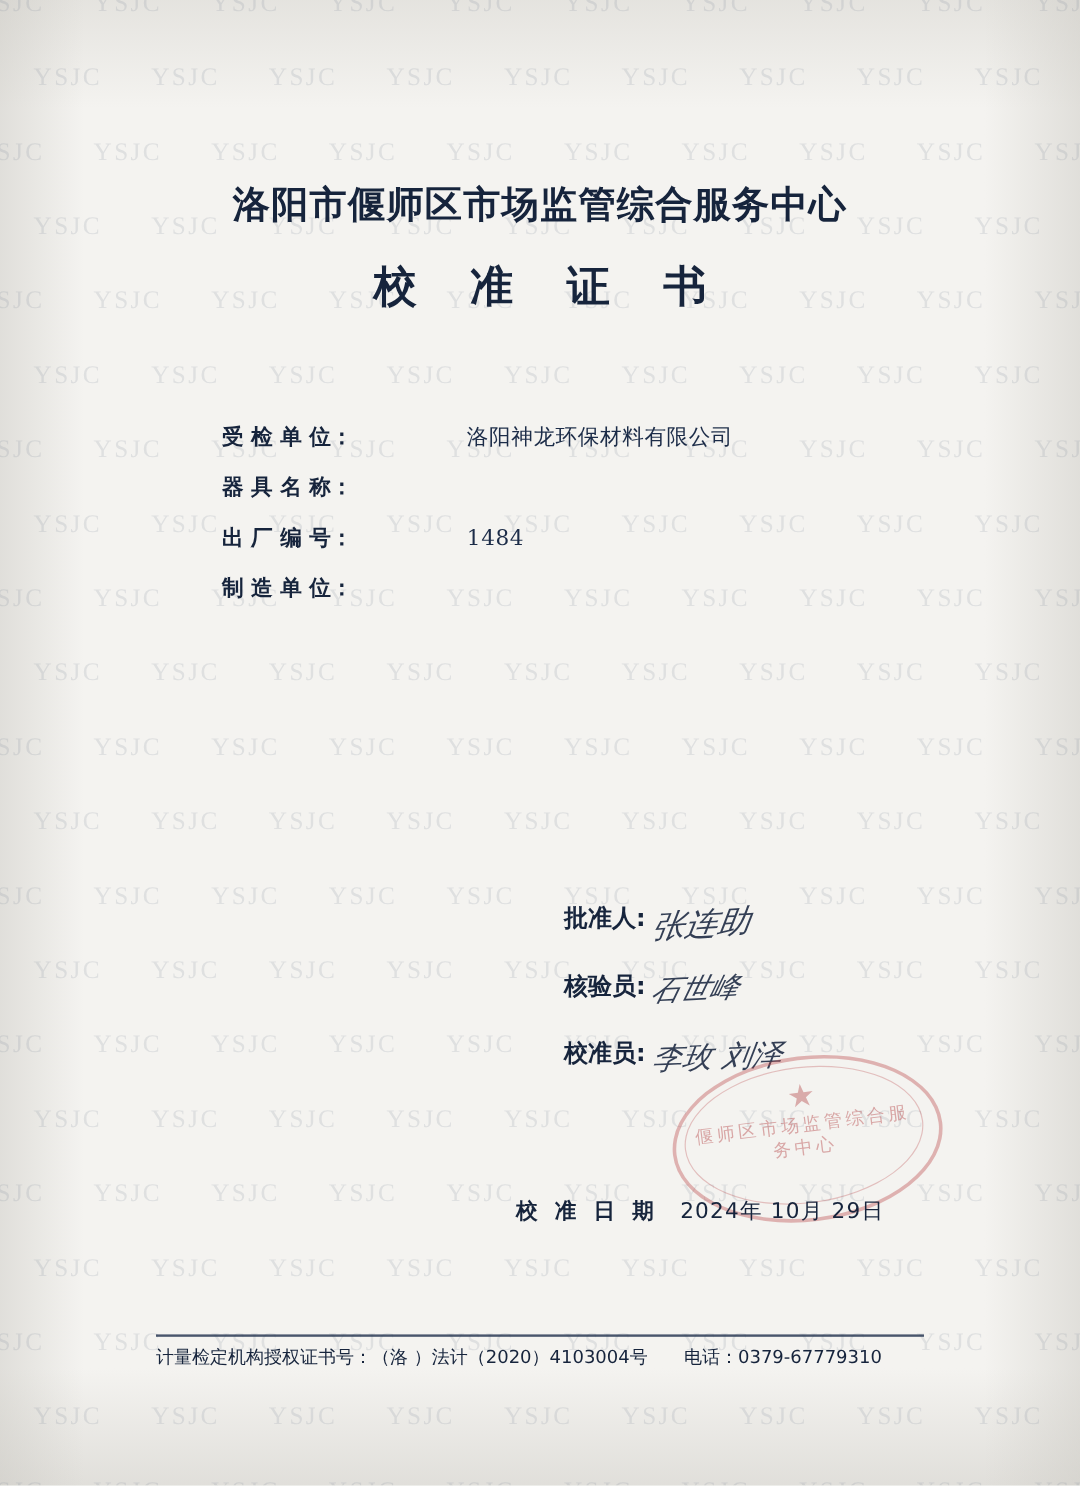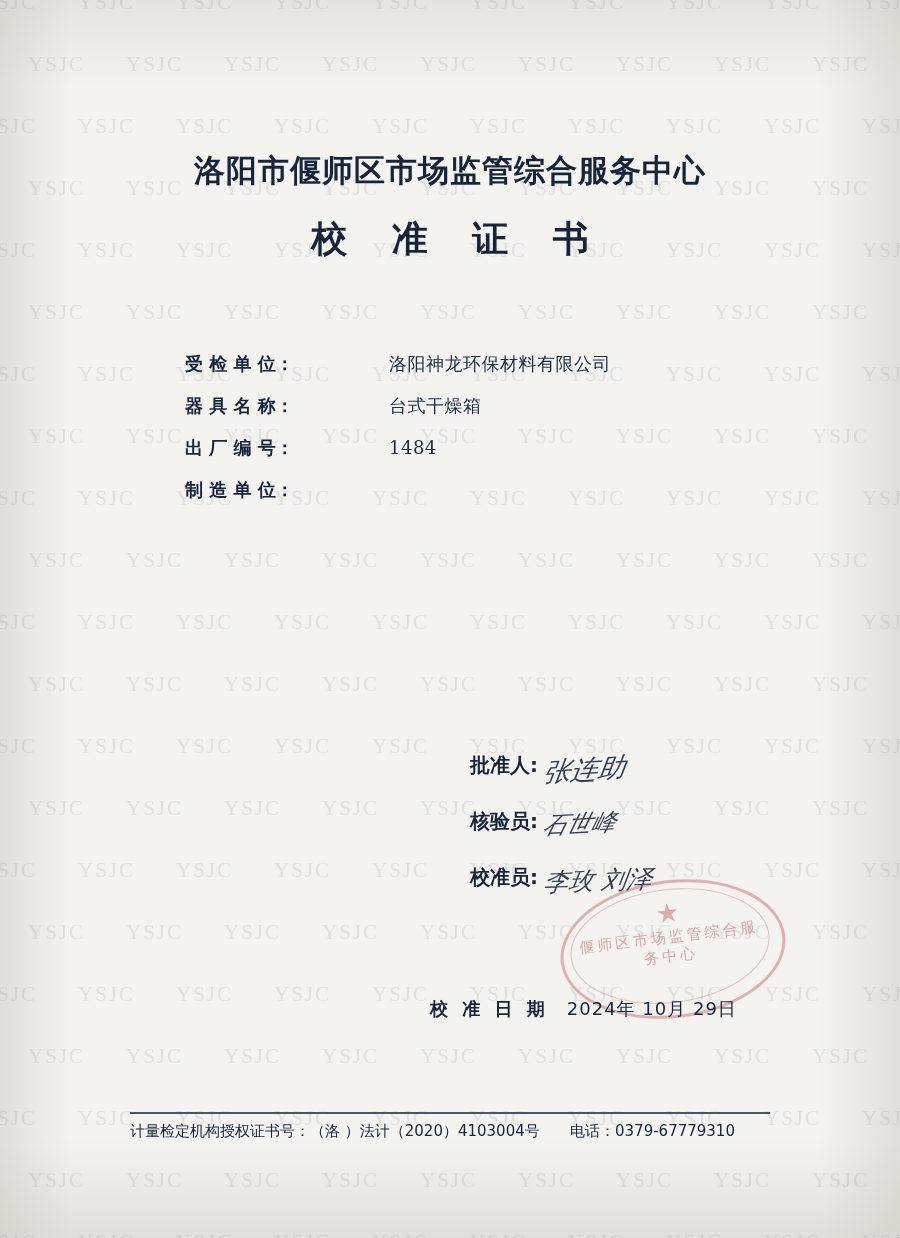--- a/index.html
+++ b/index.html
@@ -466,21 +466,20 @@
     <div class="org-title">洛阳市偃师区市场监管综合服务中心</div>
     <div class="doc-title">校 准 证 书</div>
 
     <div id="fields">
       <div class="field-row">
         <div class="field-label">受 检 单 位：</div>
         <div class="field-value">洛阳神龙环保材料有限公司</div>
       </div>
       <div class="field-row">
         <div class="field-label">器 具 名 称：</div>
-        <div class="field-value">台式干燥箱</div>
       </div>
       <div class="field-row">
         <div class="field-label">出 厂 编 号：</div>
         <div class="field-value">1484</div>
       </div>
       <div class="field-row">
         <div class="field-label">制 造 单 位：</div>
       </div>
     </div>
 

